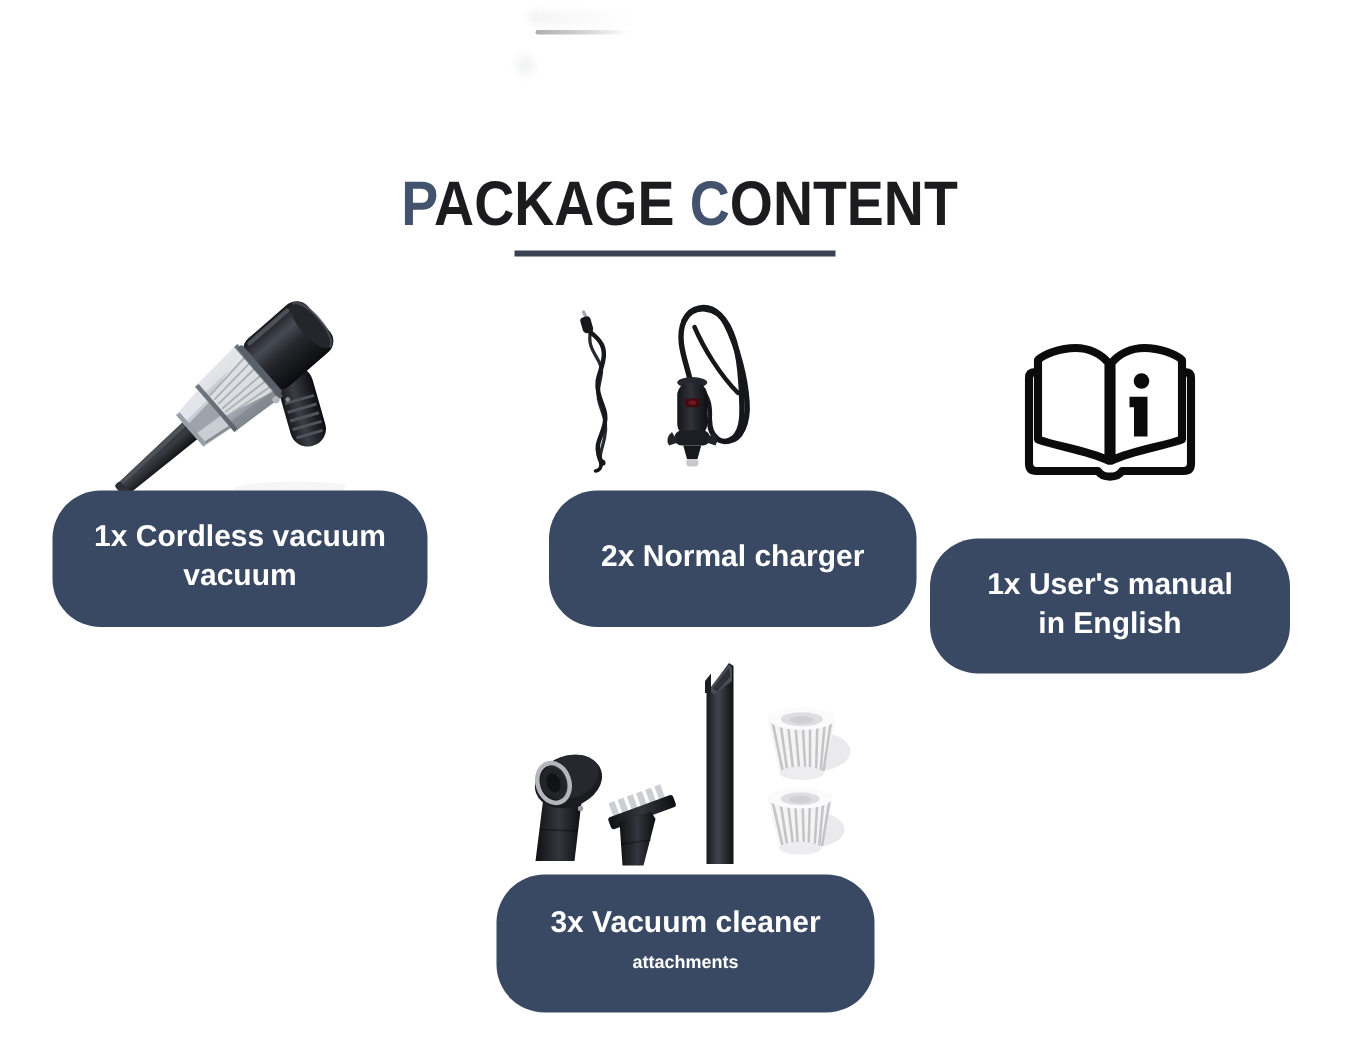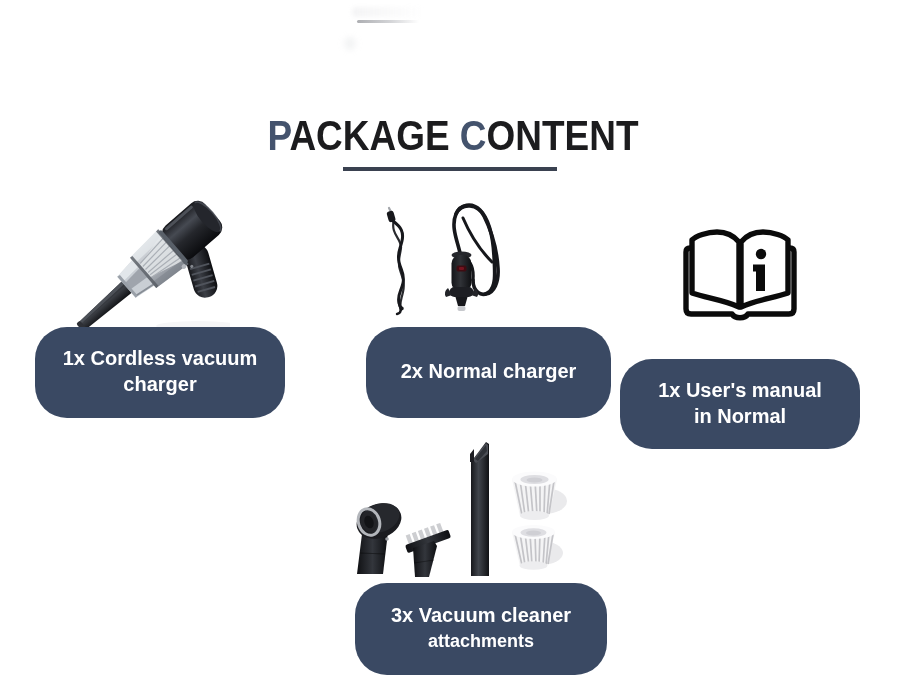--- a/index.html
+++ b/index.html
@@ -36,22 +36,22 @@
     border-radius:32px;
     color:#ffffff;
     display:flex; flex-direction:column; align-items:center; justify-content:center;
     text-align:center;
     font-weight:bold; font-size:20px; line-height:26px;
     padding-bottom:3px; box-sizing:border-box;
   }
   .pill-1{left:35px;  top:327px; width:250px; height:91px;}
   .pill-2{left:327px; top:327px; width:245px; height:91px;margin-left:39px;}
   .pill-3{left:620px; top:329px; width:240px; height:90px;margin-top:30px;}
-  .pill-4{left:331px; top:583px; width:252px; height:92px;margin-left:24px;}
-  .pill-4 .line2{font-size:18px;}
+  .pill-4{left:331px; top:583px; width:252px; height:92px;}
+  .pill-4 .line2{font-size:12px;}
 
   
   .img-vacuum{position:absolute; left:60px; top:190px; width:170px; height:145px;}
   .img-chargers{position:absolute; left:370px; top:196px; width:140px; height:128px;}
   .img-manual{position:absolute; left:680px; top:228px; width:120px; height:94px;}
   .img-attach{position:absolute; left:340px; top:432px; width:240px; height:150px;}
 </style>
 </head>
 <body>
 
@@ -274,27 +274,27 @@
       </g>
       <ellipse cx="193.5" cy="100" rx="21.5" ry="7" fill="#fbfbfc"></ellipse>
       <ellipse cx="193.5" cy="100.5" rx="13" ry="4.3" fill="#dedee2"></ellipse>
       <ellipse cx="193.5" cy="101" rx="7.5" ry="2.5" fill="#cfcfd4"></ellipse>
       <ellipse cx="193.5" cy="133.5" rx="14" ry="4.3" fill="#ededef"></ellipse>
     </g>
   </svg>
 
   <div class="pill pill-1">
     <span class="line1">1x Cordless vacuum</span>
-    <span class="line2">charger</span>
+    <span class="line2">vacuum</span>
   </div>
   <div class="pill pill-2">
     <span class="line1">2x Normal charger</span>
   </div>
   <div class="pill pill-3">
     <span class="line1">1x User's manual</span>
-    <span class="line2">in Normal</span>
+    <span class="line2">in English</span>
   </div>
   <div class="pill pill-4">
     <span class="line1">3x Vacuum cleaner</span>
     <span class="line2">attachments</span>
   </div>
 
 </div>
 
 </body></html>

